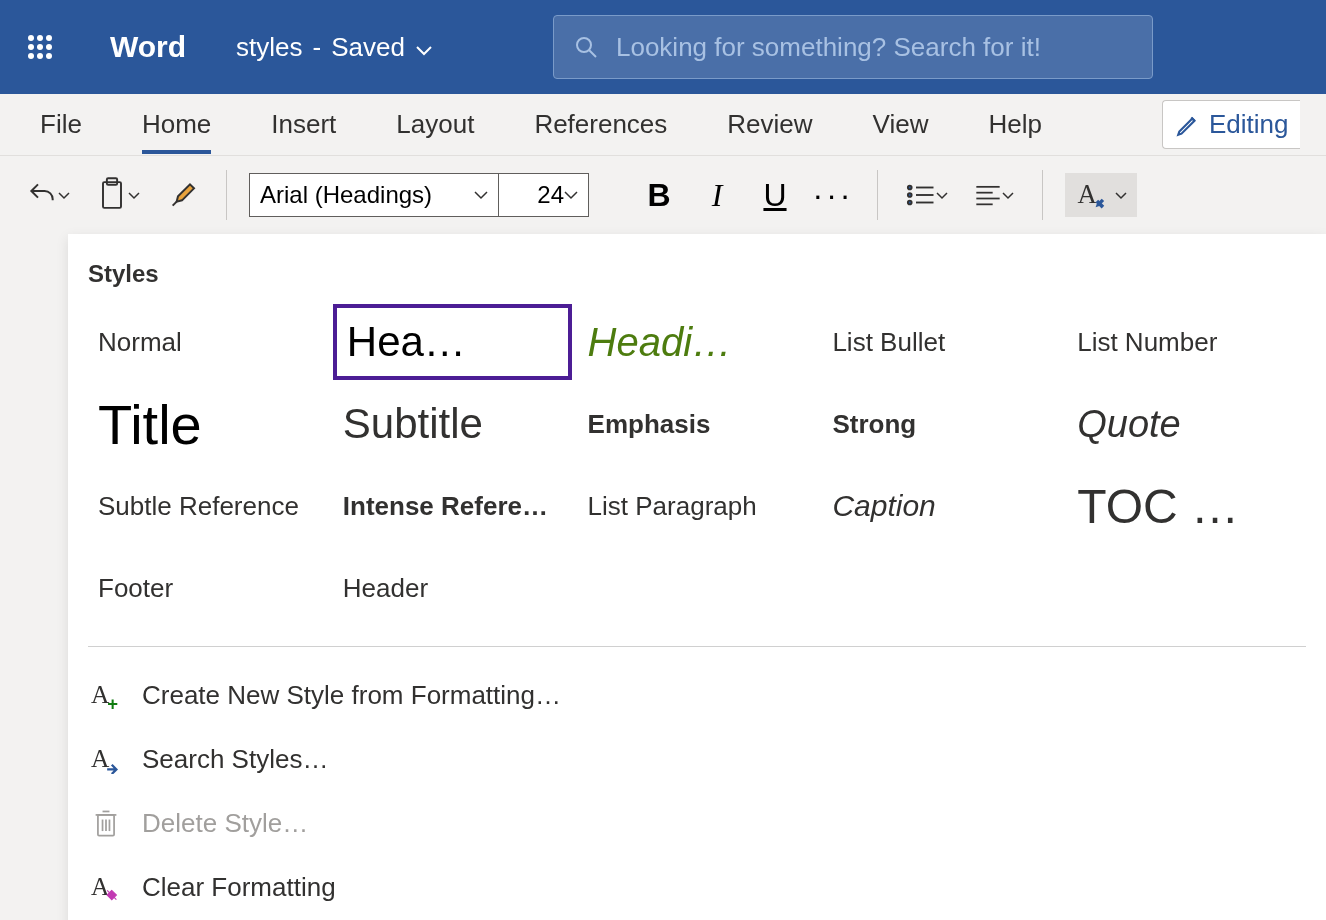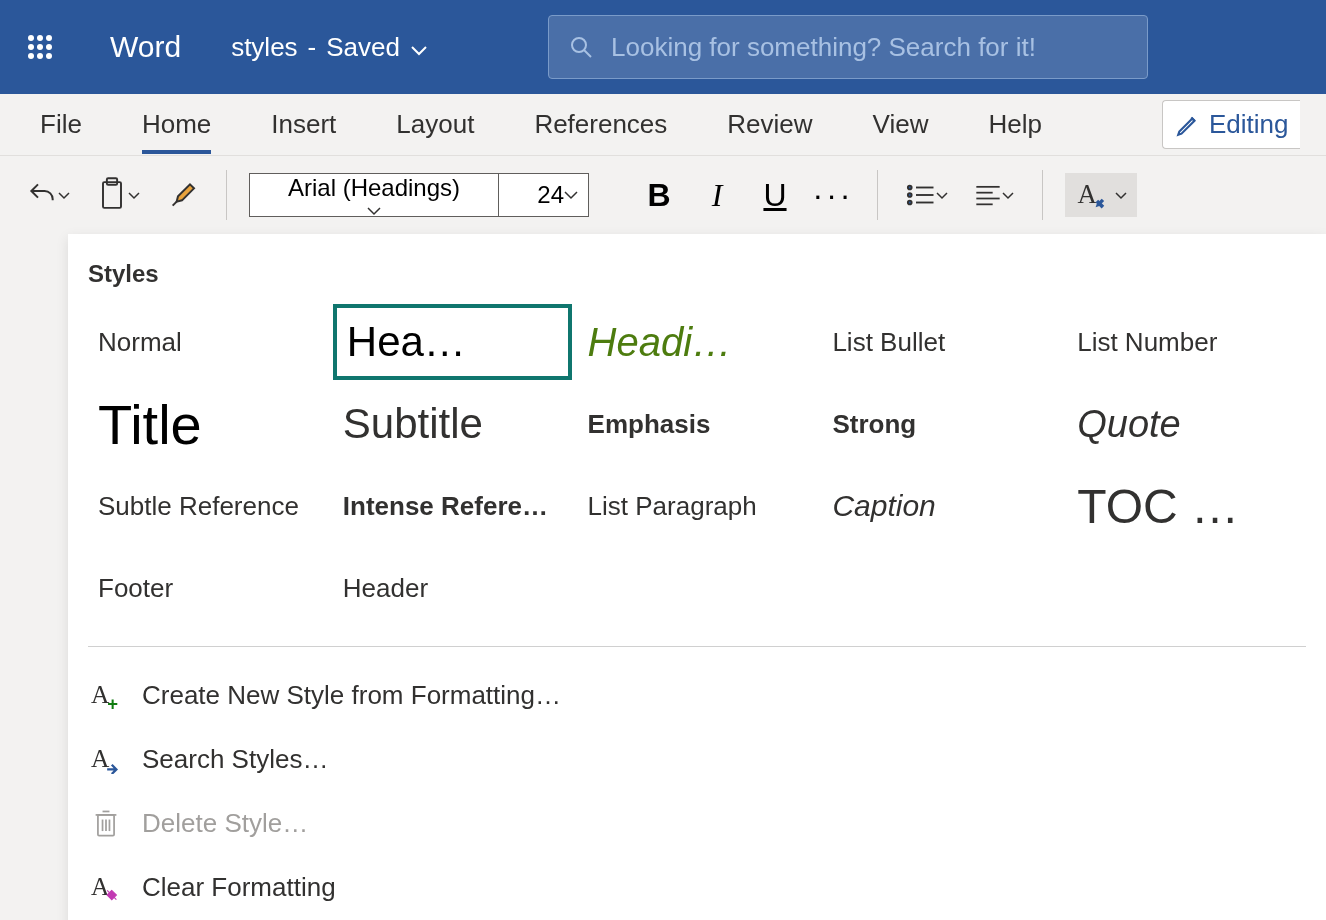--- a/index.html
+++ b/index.html
@@ -2,55 +2,55 @@
 <html><head>
 <meta charset="utf-8">
 <style>
 * { box-sizing: border-box; margin: 0; padding: 0; }
 body { font-family: 'Segoe UI', Arial, sans-serif; background: #f3f2f1; width: 1326px; height: 920px; overflow: hidden; }
 
 
 .titlebar { background: #2b579a; height: 94px; display: flex; align-items: center; padding: 0 20px; gap: 20px; }
 .app-grid { width: 40px; height: 40px; display: flex; align-items: center; justify-content: center; cursor: pointer; }
 .app-grid svg { fill: white; }
-.app-name { color: white; font-size: 30px; font-weight: 400; margin-left: 30px; }
+.app-name { color: white; font-size: 30px; font-weight: 700; margin-left: 30px; }
 .doc-title { color: white; font-size: 26px; margin-left: 30px; display: flex; align-items: center; gap: 10px; }
 .doc-chevron { color: white; }
 .search-box { background: #4a6fa8; border: 1px solid #7a9bc9; border-radius: 4px; height: 64px; flex: 0 0 600px; margin-left: 100px; display: flex; align-items: center; padding: 0 20px; }
 .search-box svg { fill: none; stroke: #a8c1e3; stroke-width: 2; }
 .search-text { color: #a8c1e3; font-size: 26px; margin-left: 18px; }
 
 
 .tabs-row { background: #f3f2f1; height: 62px; display: flex; align-items: center; padding: 0 40px; gap: 60px; border-bottom: 1px solid #e1dfdd; }
 .tab { font-size: 26px; color: #323130; cursor: pointer; padding: 10px 0; position: relative; }
 .tab.active::after { content: ''; position: absolute; bottom: -4px; left: 0; right: 0; height: 4px; background: #2b579a; }
 .spacer { flex: 1; }
 .editing-btn { background: white; border: 1px solid #c8c6c4; border-radius: 4px 0 0 4px; padding: 8px 12px; display: flex; align-items: center; gap: 8px; color: #2b579a; font-size: 26px; cursor: pointer; border-right: none; text-align: right; }
 .editing-btn svg { stroke: #2b579a; fill: none; stroke-width: 2; }
 
 
 .toolbar { background: #f3f2f1; height: 78px; display: flex; align-items: center; padding: 0 20px; gap: 14px; }
 .tb-btn { display: flex; align-items: center; justify-content: center; height: 44px; padding: 0 6px; cursor: pointer; }
 .tb-btn svg { stroke: #323130; fill: none; stroke-width: 1.5; }
 .tb-chevron { font-size: 14px; color: #323130; }
 .sep { width: 1px; height: 50px; background: #c8c6c4; margin: 0 8px; }
-.font-name { border: 1px solid #605e5c; background: white; height: 44px; width: 250px; display: flex; align-items: center; padding: 0 10px; font-size: 24px; justify-content: space-between; flex-direction: column; }
+.font-name { border: 1px solid #605e5c; background: white; height: 44px; width: 250px; display: flex; align-items: center; padding: 0 10px; font-size: 24px; justify-content: space-between; }
 .font-size { border: 1px solid #605e5c; border-left: none; background: white; height: 44px; width: 90px; display: flex; align-items: center; padding: 0 10px; font-size: 24px; justify-content: flex-end; }
 .format-btn { font-size: 32px; width: 44px; text-align: center; cursor: pointer; }
 .bold { font-weight: bold; }
 .italic { font-style: italic; font-family: serif; }
 .underline { text-decoration: underline; }
 .highlighted-btn { background: #e1dfdd; padding: 6px 10px; display: flex; align-items: center; gap: 6px; cursor: pointer; }
 
 
 .styles-panel { background: white; margin: 0 0 0 68px; padding: 20px 20px 30px 20px; width: 1258px; box-shadow: 0 4px 12px rgba(0,0,0,0.1); }
 .panel-header { font-size: 24px; font-weight: 600; color: #323130; padding: 6px 0 16px 0; }
 .styles-grid { display: grid; grid-template-columns: repeat(5, 1fr); gap: 6px 6px; padding-bottom: 20px; border-bottom: 1px solid #d0d0d0; }
 .style-item { height: 76px; display: flex; align-items: center; padding: 0 10px; font-size: 26px; color: #323130; cursor: pointer; overflow: hidden; white-space: nowrap; }
-.style-item.selected { border: 4px solid #0f766e; }
+.style-item.selected { border: 4px solid #4c1d95; }
 .style-heading1 { font-family: Arial; font-size: 42px; color: #000; }
 .style-heading2 { font-family: Arial; font-size: 40px; font-style: italic; color: #4d7c0f; }
 .style-title { font-family: Arial; font-size: 56px; color: #000; }
 .style-subtitle { font-family: Arial; font-size: 42px; color: #323130; }
 .style-emphasis { font-weight: bold; }
 .style-strong { font-weight: bold; }
 .style-quote { font-family: Arial; font-size: 38px; font-style: italic; }
 .style-intense { font-weight: bold; }
 .style-caption { font-style: italic; font-size: 30px; }
 .style-toc { font-family: Arial; font-size: 48px; }

